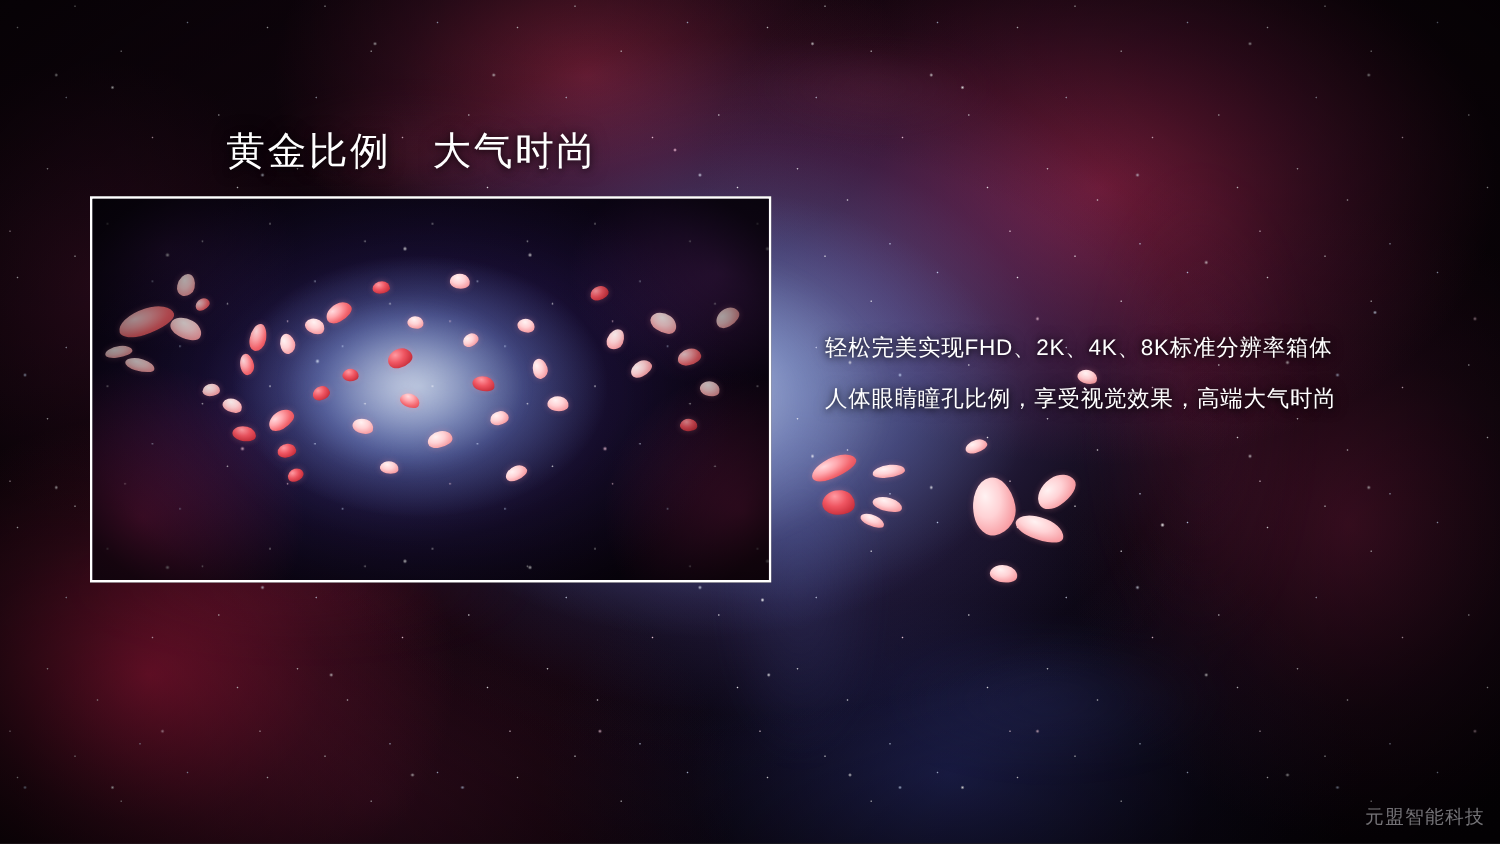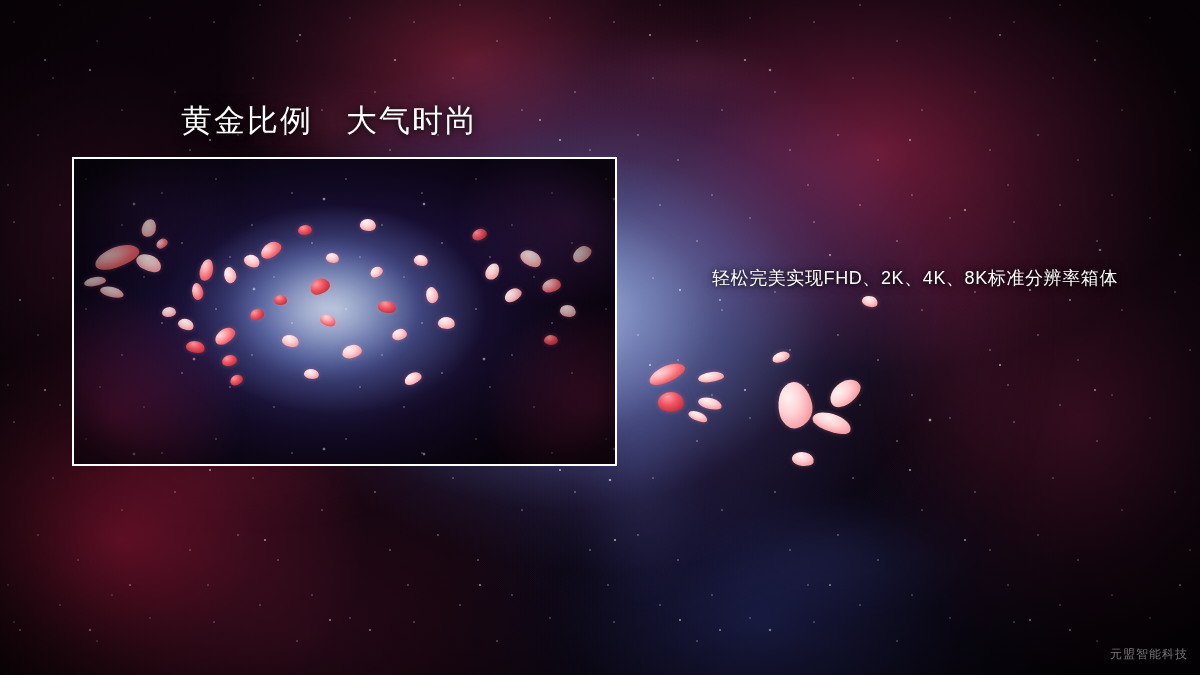--- a/index.html
+++ b/index.html
@@ -6,21 +6,20 @@
     margin: 0; padding: 0;
     background: #000;
   }
   #slide {
     position: relative;
     width: 1200px; height: 675px;
     overflow: hidden;
     background: #404040;
     font-family: "Liberation Sans", "DejaVu Sans", sans-serif;
     user-select: none;
-    text-align: center;
   }
 
   
   .bg-layer { position: absolute; inset: 0; }
 
   #nebula-base {
     background:
       radial-gradient(ellipse 520px 400px at 600px 300px,
           rgba(150,170,235,0.62) 0%,
           rgba(110,120,205,0.45) 26%,
@@ -212,21 +211,21 @@
     letter-spacing: .6px;
     white-space: nowrap;
     text-shadow: 0 1px 5px rgba(0,0,0,0.80), 0 0 11px rgba(0,0,0,0.55);
   }
 
   
   #watermark {
     position: absolute;
     right: 12px; bottom: 12px;
     color: rgba(190,190,195,0.60);
-    font-size: 12px;
+    font-size: 15px;
     letter-spacing: 1px;
   }
 </style>
 </head>
 <body>
 
 <div id="slide">
 
   <div class="bg-layer" id="nebula-base"></div>
   <div class="bg-layer" id="nebula-wisps"></div>
@@ -299,17 +298,18 @@
       <div class="petal pale" style="left: 778px; top: 382px; width: 34px; height: 46px; transform: rotate(-12deg);"></div>
       <div class="petal pale" style="left: 812px; top: 414px; width: 40px; height: 18px; transform: rotate(22deg);"></div>
       <div class="petal pale" style="left: 828px; top: 382px; width: 34px; height: 22px; transform: rotate(-34deg);"></div>
       <div class="petal pale" style="left: 792px; top: 452px; width: 22px; height: 14px; transform: rotate(12deg);"></div>
       <div class="petal pale" style="left: 772px; top: 352px; width: 18px; height: 10px; transform: rotate(-16deg);"></div>
       <div class="petal pale" style="left: 862px; top: 296px; width: 16px; height: 11px; transform: rotate(20deg);"></div>
     </div>
 
   <div id="body-copy">
     <div class="line">轻松完美实现FHD、2K、4K、8K标准分辨率箱体</div>
+    <div class="line">人体眼睛瞳孔比例，享受视觉效果，高端大气时尚</div>
   </div>
 
   <div id="watermark">元盟智能科技</div>
 
 </div>
 
 </body></html>

